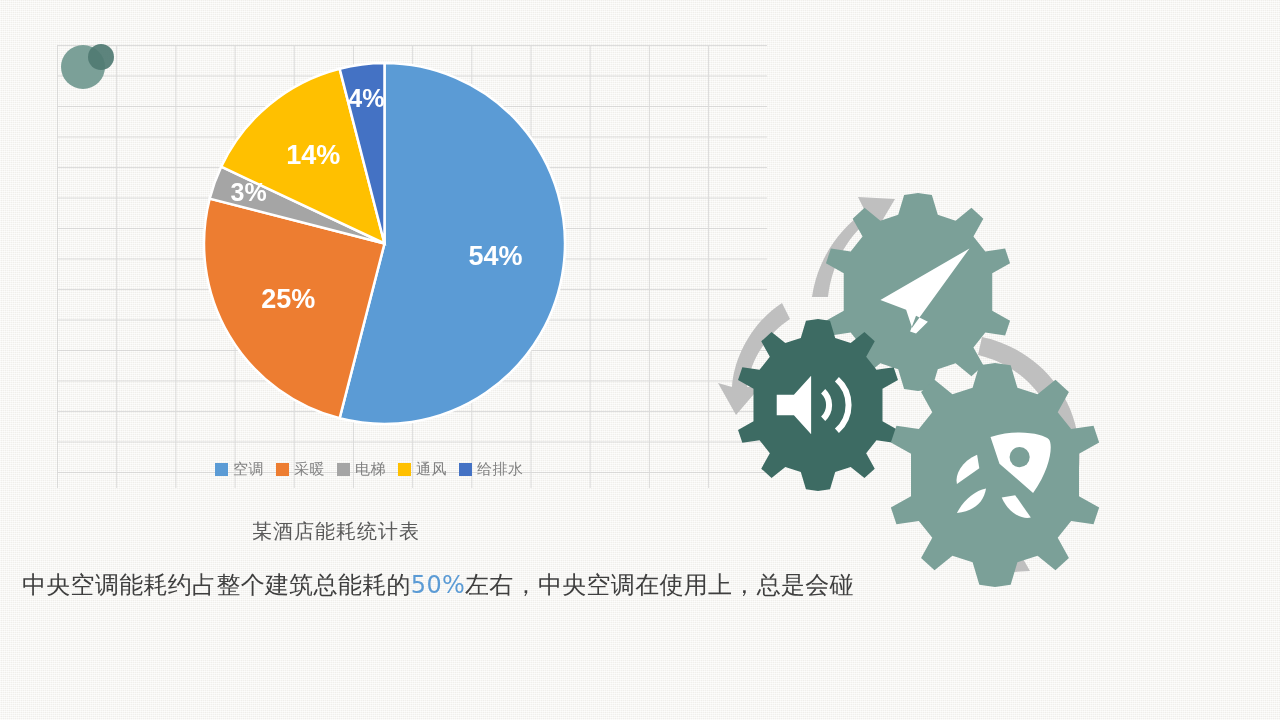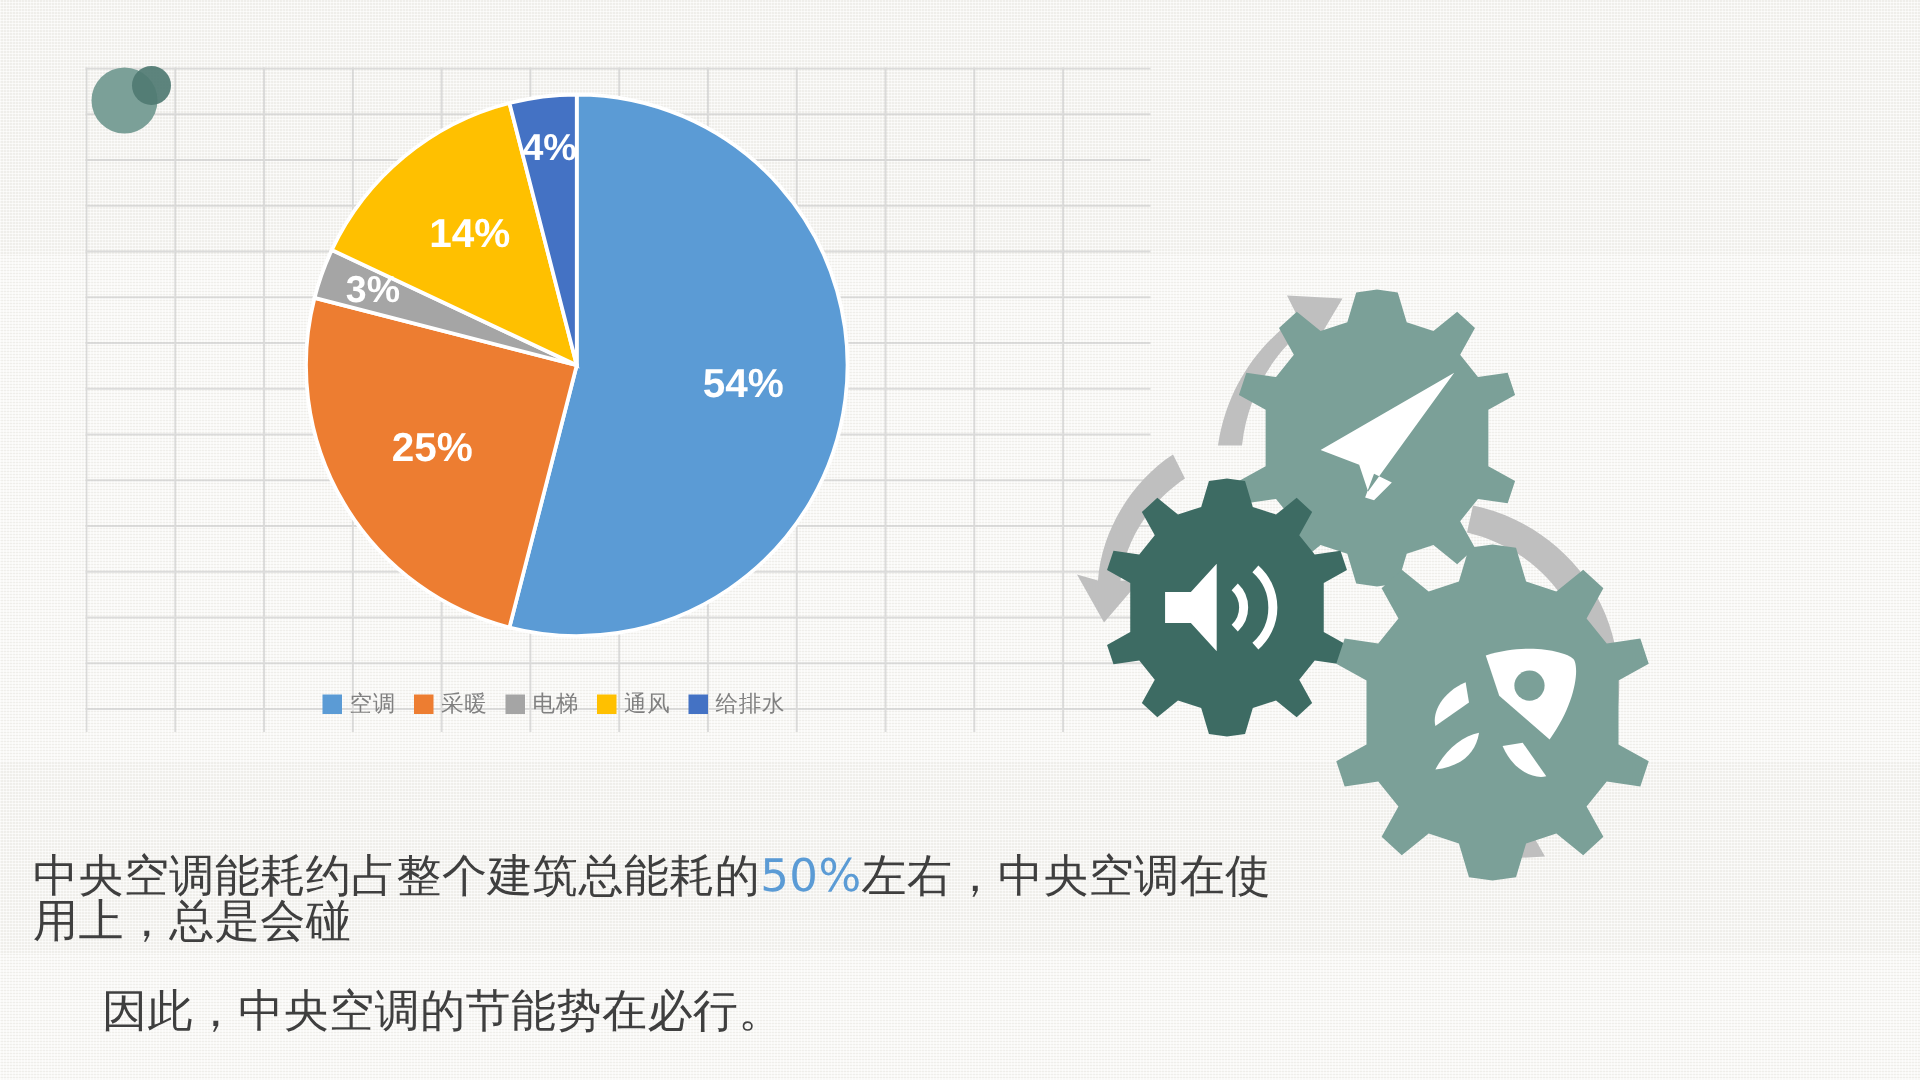--- a/index.html
+++ b/index.html
@@ -107,21 +107,21 @@
     font-family: "DejaVu Sans", "Liberation Sans", sans-serif;
     letter-spacing: 1px;
   }
 
   
   #body-copy {
     position: absolute;
     left: 22px;
     top: 570px;
     width: 840px;
-    font-size: 30px;
+    font-size: 24px;
     line-height: 30px;
     color: #3f3f3f;
     font-family: "DejaVu Sans", "Liberation Sans", sans-serif;
     letter-spacing: 0.3px;
   }
   #body-copy .hl { color: #5b9bd5; }
   #body-copy .indent { display: inline-block; width: 46px; }
 
   
   #gears {
@@ -182,25 +182,26 @@
     <div class="legend-item">
       <span class="legend-swatch" style="background:#ffc000"></span>
       <span class="legend-label">通风</span>
     </div>
     <div class="legend-item">
       <span class="legend-swatch" style="background:#4472c4"></span>
       <span class="legend-label">给排水</span>
     </div>
   </div>
 
+  <div id="chart-caption">某酒店能耗统计表</div>
 
   <div id="body-copy">
     <span>中央空调能耗约占整个建筑总能耗的</span><span class="hl">50%</span><span>左右，中央空调在使用上，总是会碰</span><br>
     <br>
-    <span class="indent"></span><span>因此，中央空调的节能势在必行。</span>
+    <span class="indent"></span>
   </div>
 
   <div id="gears">
     <svg width="450" height="460" viewBox="0 0 450 460">
       <defs>
 
         <g id="gear12">
           <path d="M0,-100 L14,-98 L20,-78 L38,-72 L54,-85 L66,-74 L56,-56 L68,-41 L88,-44 L93,-29 L75,-19 L75,0
                    L75,19 L93,29 L88,44 L68,41 L56,56 L66,74 L54,85 L38,72 L20,78 L14,98 L0,100 L-14,98 L-20,78
                    L-38,72 L-54,85 L-66,74 L-56,56 L-68,41 L-88,44 L-93,29 L-75,19 L-75,0 L-75,-19 L-93,-29

